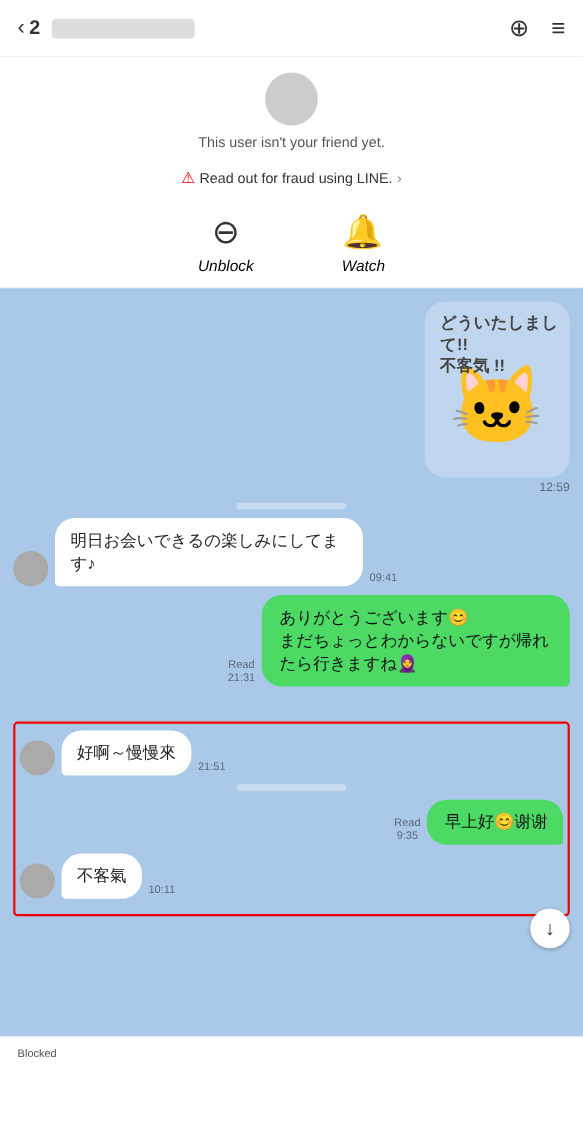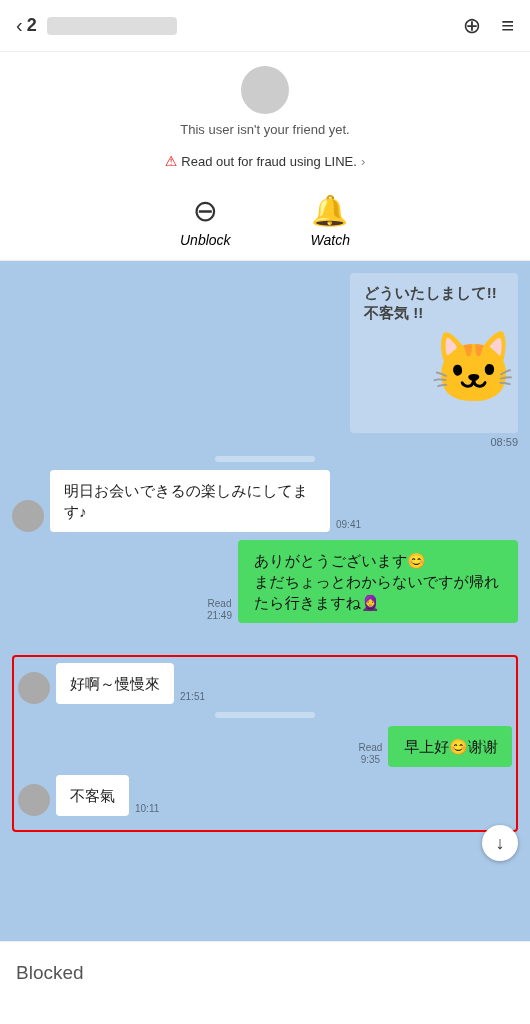--- a/index.html
+++ b/index.html
@@ -125,27 +125,27 @@
     
     .sticker-container {
       display: flex;
       justify-content: flex-end;
       margin-bottom: 8px;
     }
     .sticker-block {
       text-align: right;
     }
     .sticker-img {
-      width: 168px;
+      width: 132px;
       height: 160px;
       background: rgba(255,255,255,0.25);
-      border-radius: 4px;
-      display: flex;
-      align-items: center;
-      justify-content: flex-end;
+      border-radius: 19px;
+      display: flex;
+      align-items: center;
+      justify-content: center;
       font-size: 13px;
       color: #fff;
       position: relative;
     }
     .sticker-text-jp {
       position: absolute;
       top: 10px;
       left: 14px;
       font-size: 15px;
       color: #444;
@@ -190,21 +190,21 @@
     .msg-avatar {
       width: 32px;
       height: 32px;
       border-radius: 50%;
       background: #aaa;
       flex-shrink: 0;
     }
     .bubble {
       max-width: 280px;
       padding: 10px 14px;
-      border-radius: 4px;
+      border-radius: 18px;
       font-size: 15px;
       line-height: 1.4;
       position: relative;
     }
     .bubble.left {
       background: #fff;
       border-bottom-left-radius: 4px;
       color: #222;
     }
     .bubble.right {
@@ -251,22 +251,22 @@
       box-shadow: 0 1px 4px rgba(0,0,0,0.3);
       font-size: 18px;
       color: #333;
       cursor: pointer;
       border: none;
     }
 
     
     .blocked-bar {
       background: #fff;
-      padding: 20px 16px;
-      font-size: 19px;
+      padding: 10px 16px;
+      font-size: 10px;
       color: #555;
       border-top: 1px solid #eee;
     }
   </style>
 </head>
 <body>
 
 <div class="header">
   <div class="header-left">
     <span class="header-back-icon">‹</span>
@@ -304,41 +304,41 @@
 
   <div class="sticker-container">
     <div class="sticker-block">
       <div class="sticker-img">
         <div class="sticker-text-jp">
           <div>どういたしまして!!</div>
           <div>不客気 !!</div>
         </div>
         <span class="sticker-cat">🐱</span>
       </div>
-      <div class="sticker-time">08:59</div>
+      <div class="sticker-time">12:59</div>
     </div>
   </div>
 
   <div class="chat-divider">
     <div class="divider-pill"></div>
   </div>
 
   <div class="msg-row">
     <div class="msg-avatar"></div>
     <div class="bubble left">明日お会いできるの楽しみにしてます♪</div>
     <div class="msg-meta">
       <span>09:41</span>
     </div>
   </div>
 
   <div class="msg-row right">
     <div class="bubble right">ありがとうございます😊<br>まだちょっとわからないですが帰れたら行きますね🧕</div>
     <div class="msg-meta right">
       <span>Read</span>
-      <span>21:49</span>
+      <span>21:31</span>
     </div>
   </div>
 
   <div class="highlight-section">
 
     <div class="msg-row">
       <div class="msg-avatar"></div>
       <div class="bubble left">好啊～慢慢來</div>
       <div class="msg-meta">
         <span>21:51</span>

